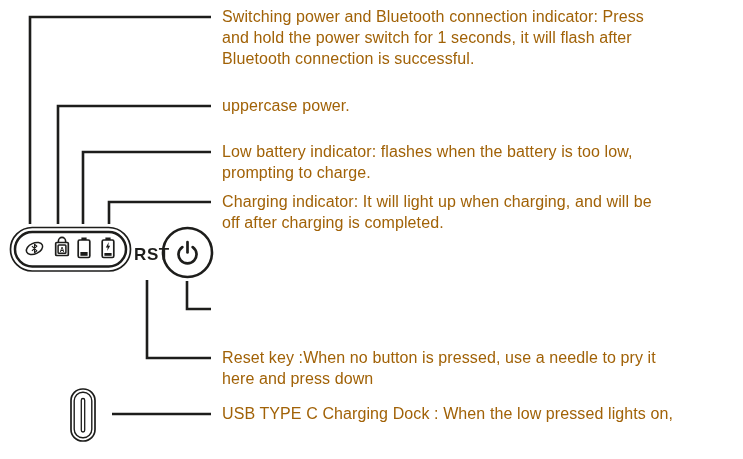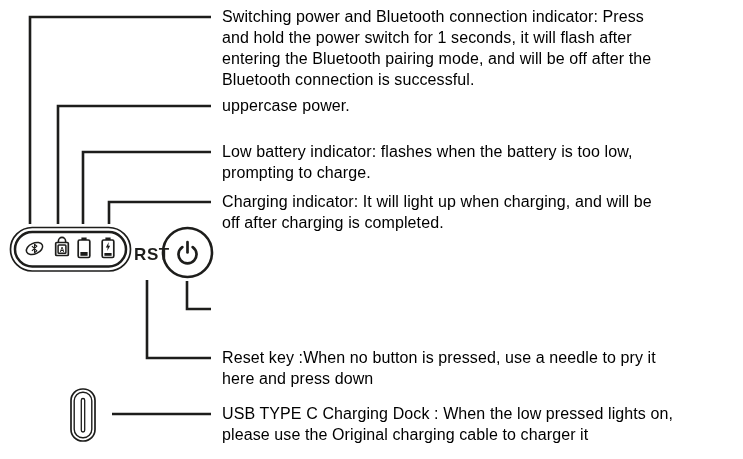--- a/index.html
+++ b/index.html
@@ -11,21 +11,21 @@
     font-family:"Liberation Sans","DejaVu Sans",sans-serif;
     color:#1d1d1b;
   }
   .art{position:absolute;left:0;top:0;}
   .txt{
     position:absolute;
     left:222px;
     font-size:16px;
     line-height:21px;
     letter-spacing:0.1px;
-    color:#000000;
+    color:#a16207;
   }
   .txt .ln{white-space:nowrap;height:21px;}
   .rst{
     position:absolute;
     left:134px;top:245px;
     font-size:17px;
     font-weight:bold;
     letter-spacing:0.6px;
     color:#1d1d1b;
   }
@@ -90,21 +90,20 @@
       <rect x="74.2" y="392.2" width="17.6" height="45.6" rx="8.6" fill="#ffffff" stroke="#1d1d1b" stroke-width="1.4"></rect>
       <rect x="81.3" y="398.5" width="3.4" height="33.5" rx="1.7" fill="#ffffff" stroke="#1d1d1b" stroke-width="1.3"></rect>
     </g>
   </svg>
 
   <div class="rst">RST</div>
 
   <div class="txt" style="top:6px">
     <div class="ln">Switching power and Bluetooth connection indicator: Press</div>
     <div class="ln">and hold the power switch for 1 seconds, it will flash after</div>
-    <div class="ln">entering the Bluetooth pairing mode, and will be off after the</div>
     <div class="ln">Bluetooth connection is successful.</div>
   </div>
 
   <div class="txt" style="top:95px">
     <div class="ln">uppercase power.</div>
   </div>
 
   <div class="txt" style="top:141px">
     <div class="ln">Low battery indicator: flashes when the battery is too low,</div>
     <div class="ln">prompting to charge.</div>
@@ -116,16 +115,15 @@
   </div>
 
 
   <div class="txt" style="top:347px">
     <div class="ln">Reset key :When no button is pressed, use a needle to pry it</div>
     <div class="ln">here and press down</div>
   </div>
 
   <div class="txt" style="top:403px">
     <div class="ln">USB TYPE C Charging Dock : When the low pressed lights on,</div>
-    <div class="ln">please use the Original charging cable to charger it</div>
   </div>
 
 </div>
 
 </body></html>

